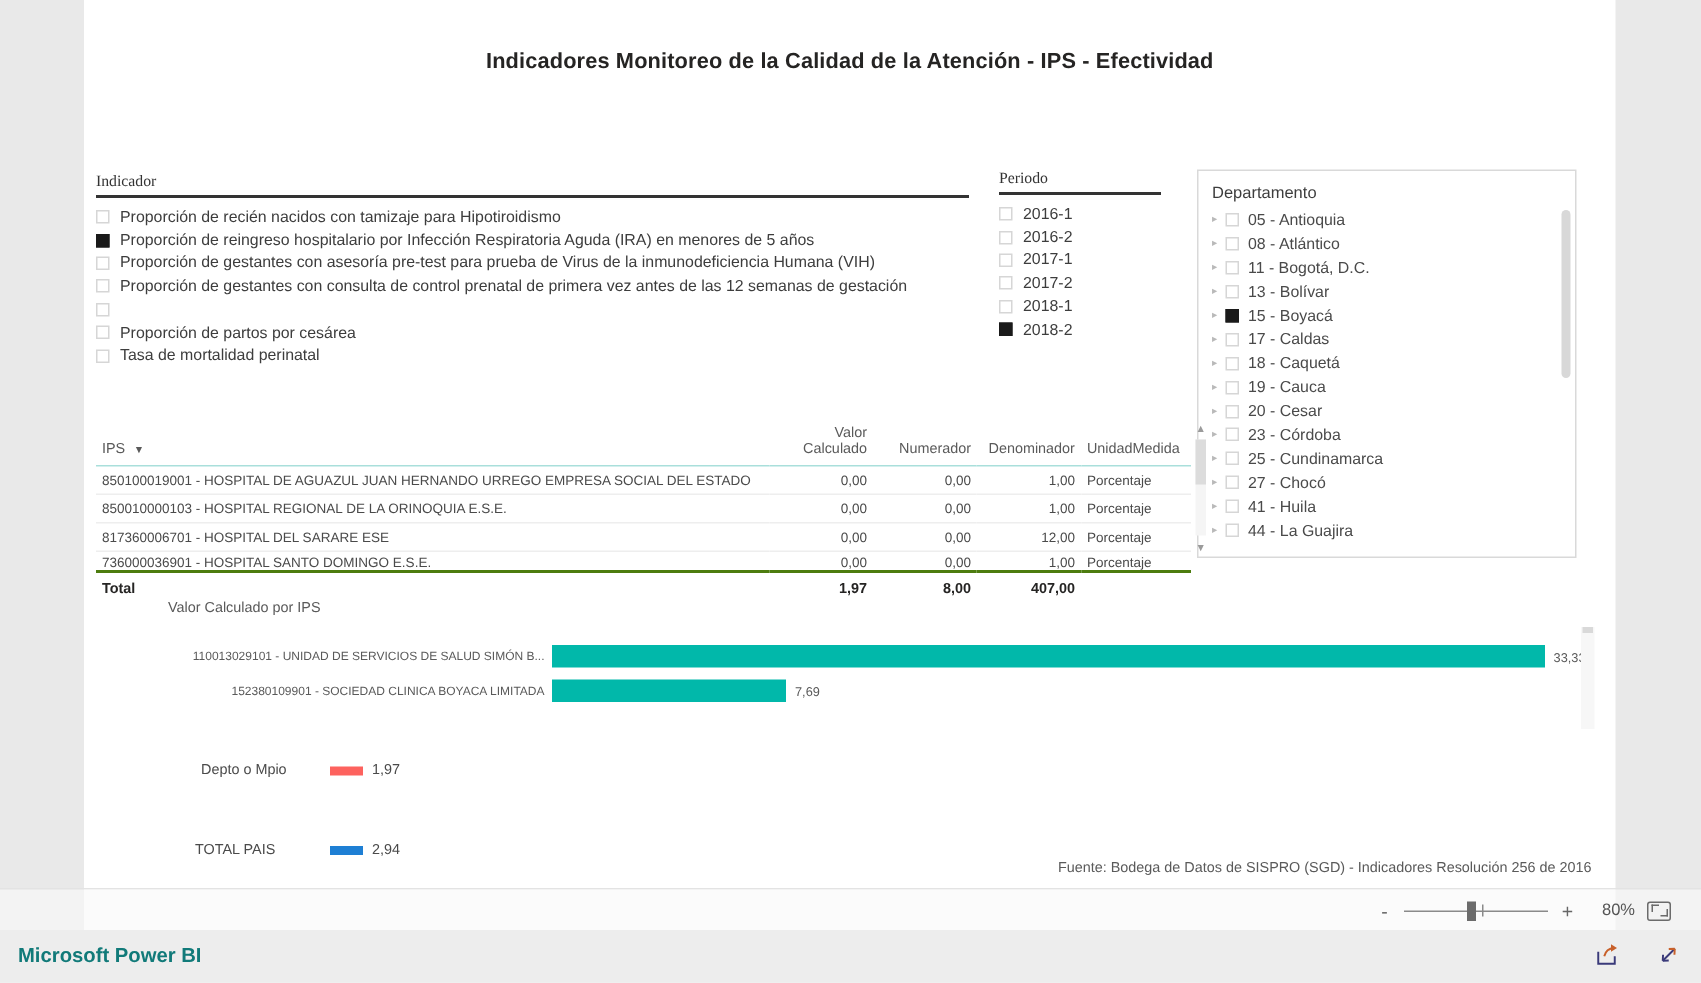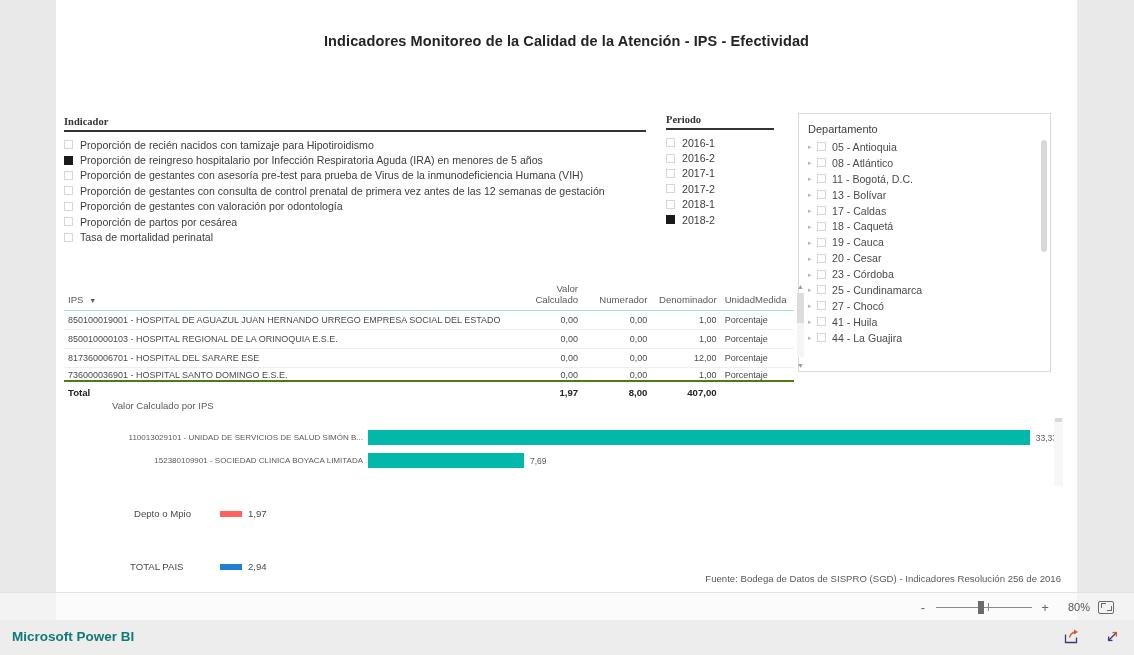--- a/index.html
+++ b/index.html
@@ -22,21 +22,20 @@
     position: absolute; left: 0; top: 33px; width: 100%;
     text-align: center;
     font-size: 14.5px; font-weight: bold; color: #252423;
     letter-spacing: .1px;
   }
 
   
   .slicer-head {
     font-size: 10.5px; color: #333; font-family: "Liberation Serif", serif;
     padding-bottom: 3px;
-    font-weight: bold;
   }
   .slicer-rule { height: 2px; background: #333; }
 
   .slicer-indicador { position: absolute; left: 8px; top: 116px; width: 582px; }
   .slicer-periodo   { position: absolute; left: 610px; top: 114px; width: 108px; }
 
   .opt-row {
     display: flex; align-items: center; height: 15.4px;
     font-size: 10.6px; color: #3d3d3d; white-space: nowrap;
   }
@@ -227,21 +226,20 @@
           <div class="opt-row">
             <span class="cb"></span>
             <span>Proporción de gestantes con asesoría pre-test para prueba de Virus de la inmunodeficiencia Humana (VIH)</span>
           </div>
           <div class="opt-row">
             <span class="cb"></span>
             <span>Proporción de gestantes con consulta de control prenatal de primera vez antes de las 12 semanas de gestación</span>
           </div>
           <div class="opt-row">
             <span class="cb"></span>
-            <span>Proporción de gestantes con valoración por odontología</span>
           </div>
           <div class="opt-row">
             <span class="cb"></span>
             <span>Proporción de partos por cesárea</span>
           </div>
           <div class="opt-row">
             <span class="cb"></span>
             <span>Tasa de mortalidad perinatal</span>
           </div>
         </div>
@@ -293,20 +291,25 @@
           </div>
           <div class="depto-row">
             <span class="caret">▸</span>
             <span class="cb"></span>
             <span>11 - Bogotá, D.C.</span>
           </div>
           <div class="depto-row">
             <span class="caret">▸</span>
             <span class="cb"></span>
             <span>13 - Bolívar</span>
+          </div>
+          <div class="depto-row">
+            <span class="caret">▸</span>
+            <span class="cb on"></span>
+            <span>15 - Boyacá</span>
           </div>
           <div class="depto-row">
             <span class="caret">▸</span>
             <span class="cb"></span>
             <span>17 - Caldas</span>
           </div>
           <div class="depto-row">
             <span class="caret">▸</span>
             <span class="cb"></span>
             <span>18 - Caquetá</span>

